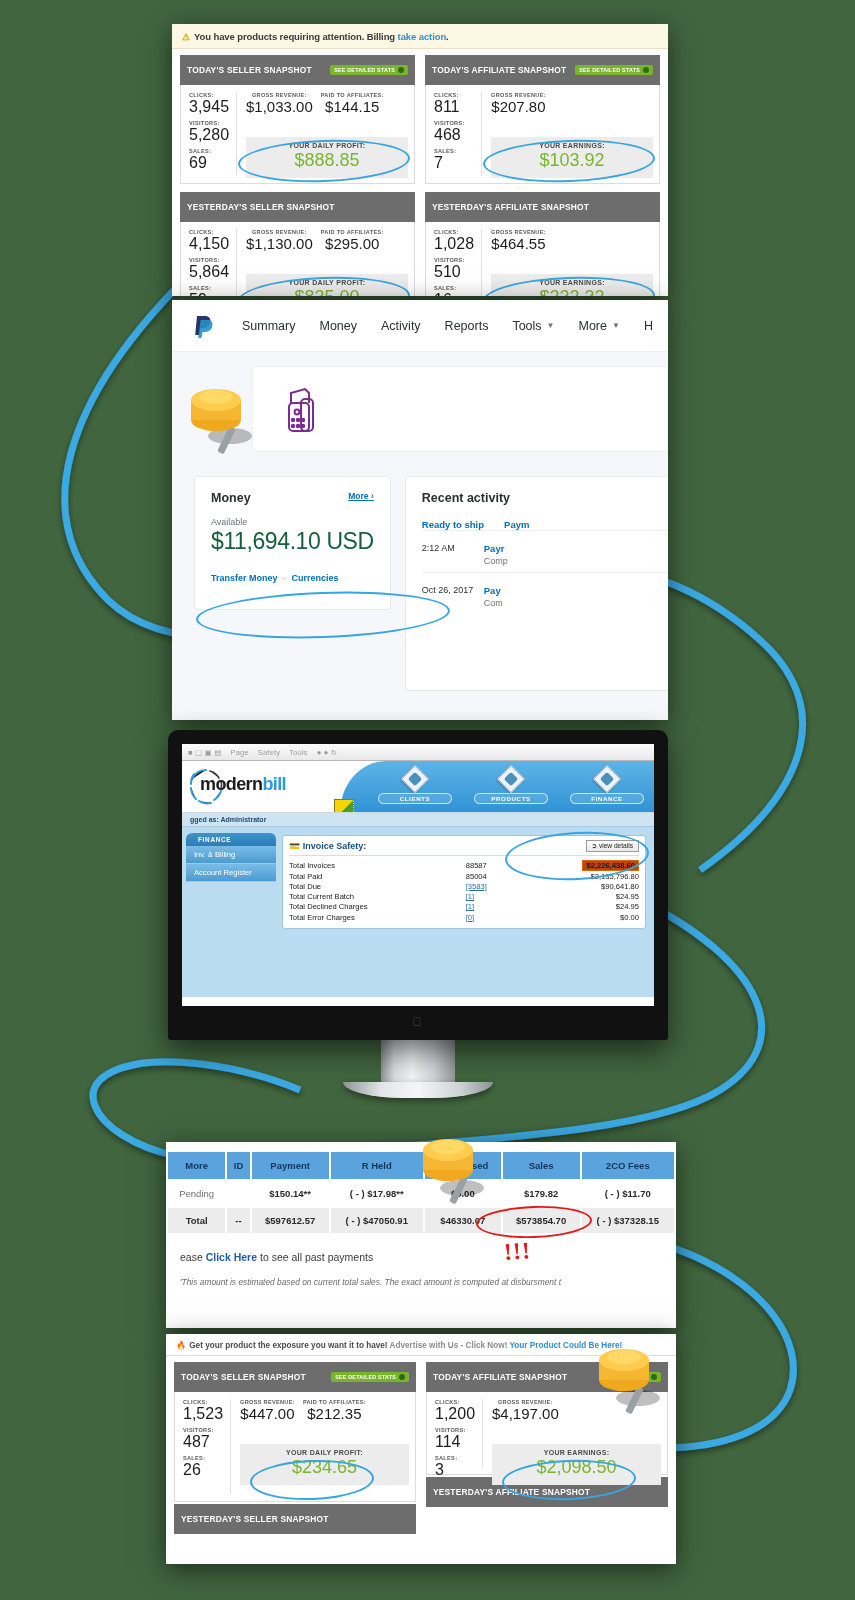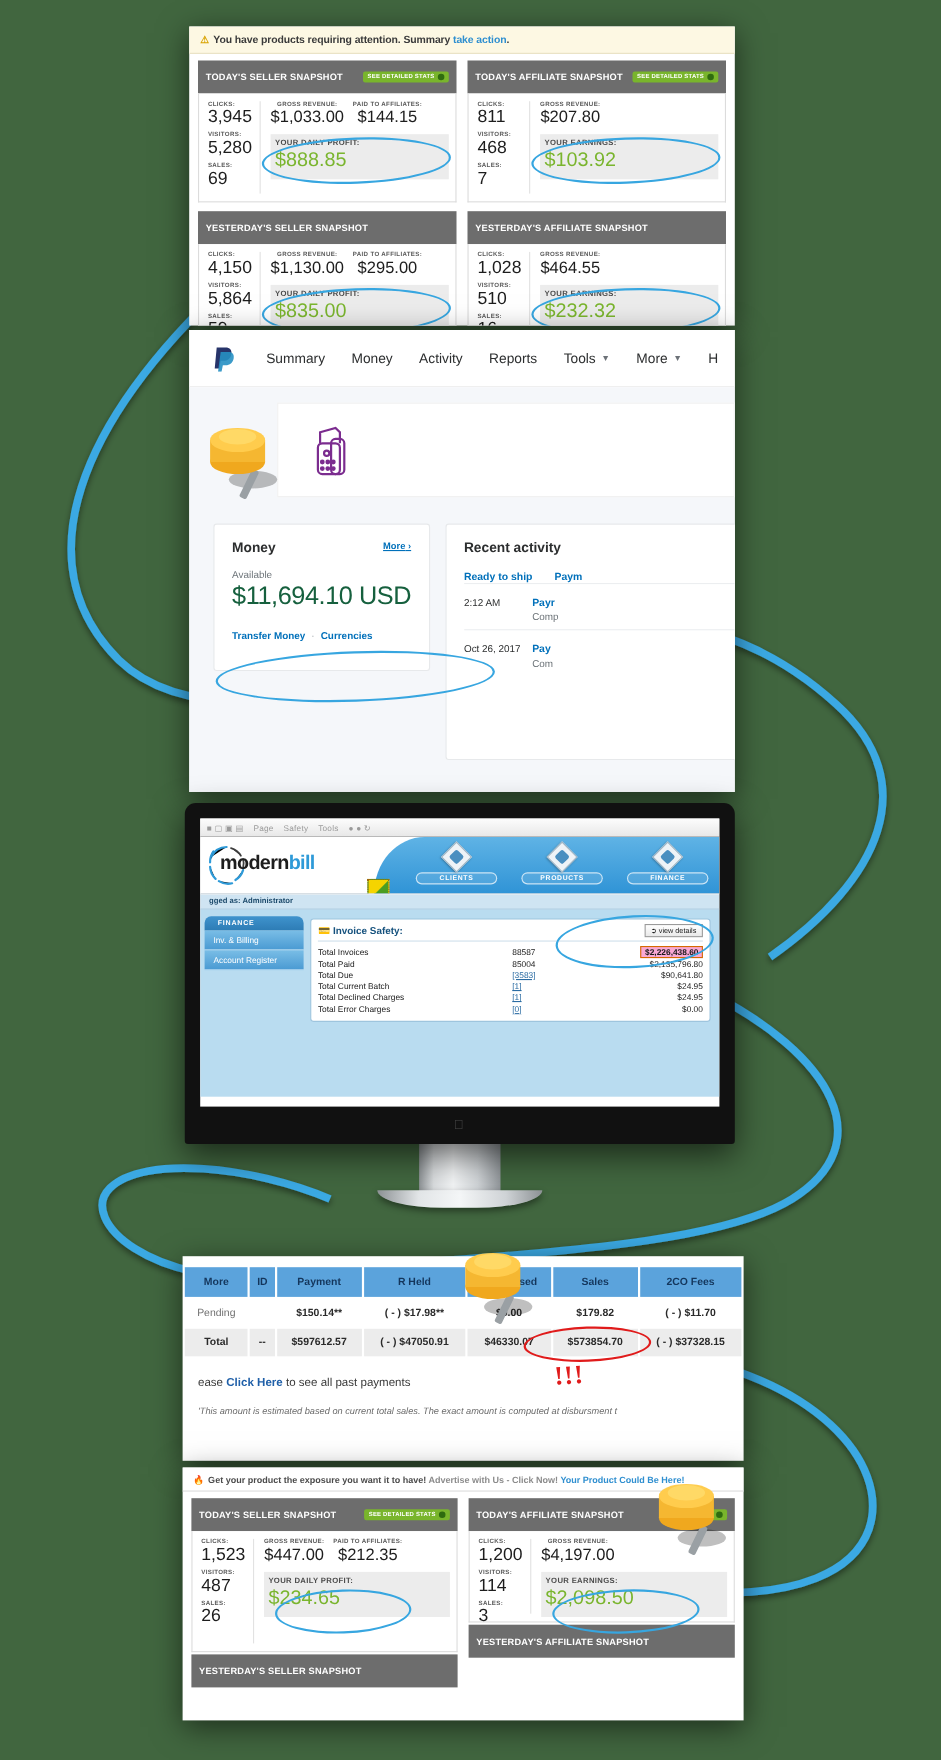--- a/index.html
+++ b/index.html
@@ -59,21 +59,21 @@
     width:56px; padding-left:8px; border-right:1px solid #e2e2e2;
     flex:0 0 auto;
   }
   .mlabel{ font-size:5.6px; font-weight:bold; color:#5a5a5a; letter-spacing:.3px; }
   .mval{ font-size:16px; color:#1d1d1d; line-height:1.12; margin-bottom:4px; font-weight:normal;}
   .revwrap{ flex:1; padding:0 6px 0 9px; min-width:0; }
   .revrow{ display:flex; gap:8px;text-align:center; }
   .revrow > div{ min-width:0; }
   .rval{ font-size:15px; color:#1d1d1d; line-height:1.15; white-space:nowrap;}
   .profitbox{
-    background:#ececec; margin-top:7px; padding:5px 4px 7px 4px; 
+    background:#ececec; margin-top:22px; padding:5px 4px 7px 4px; text-align:center;
     position:relative;
   }
   .ptitle{ font-size:7px; font-weight:bold; color:#4b4b4b; letter-spacing:.3px;}
   .pval{ font-size:18px; color:#7ab52e; margin-top:1px; white-space:nowrap;}
 
   
   .ellipse{
     position:absolute; border:2.5px solid #37a6e0; border-radius:50%;
     pointer-events:none;
   }
@@ -210,21 +210,21 @@
   .mb-viewbtn{
     font-size:6.6px; border:1px solid #9a9a9a; background:linear-gradient(#fff,#e9e9e9);
     padding:1px 5px; color:#222; white-space:nowrap;
   }
   .mb-tbl{ width:100%; border-collapse:collapse; font-size:7.6px; color:#1a1a1a;}
   .mb-tbl td{ padding:.6px 0; white-space:nowrap;}
   .mb-tbl td.n{ text-align:left; width:46px; color:#1a1a1a;}
   .mb-tbl td.a{ text-align:right; }
   .mb-tbl a{ color:#2b6ca3; }
   .hl-yellow{
-    background:#f9a8d4; border:1.4px solid #d46a00; padding:0 3px;
+    background:#c2410c; border:1.4px solid #d46a00; padding:0 3px;
     display:inline-block; font-weight:bold;
   }
 
   
   #panel-table{ left:166px; top:1142px; width:510px; height:186px; }
   .pt-wrap{ padding:8px 0 0 0; }
   .pt-tbl{ width:100%; border-collapse:separate; border-spacing:2px; }
   .pt-tbl th{
     background:#5ba3dc; color:#14365c; font-size:9.5px; font-weight:bold;
     padding:8px 4px; text-align:center; white-space:nowrap;
@@ -275,21 +275,21 @@
     </defs>
     <path d="M196,268 C60,400 28,520 108,600 C170,660 300,640 400,600 C520,552 650,540 760,640 C840,712 800,800 700,870" fill="none" stroke="#3aa9e3" stroke-width="7" filter="url(#sh)"></path>
     <path d="M640,900 C760,960 800,1040 720,1090 C640,1140 420,1140 250,1160" fill="none" stroke="#3aa9e3" stroke-width="7" filter="url(#sh)"></path>
     <path d="M250,1160 C140,1170 70,1110 100,1080 C130,1050 230,1060 300,1090" fill="none" stroke="#3aa9e3" stroke-width="7" filter="url(#sh)"></path>
     <path d="M600,1230 C740,1250 810,1330 790,1390 C775,1432 720,1448 660,1448" fill="none" stroke="#3aa9e3" stroke-width="7" filter="url(#sh)"></path>
   </svg>
 
   <div class="shot" id="panel-top">
 
     <div class="alertbar">
-      <span class="warn">⚠</span><span>You have products requiring attention. Summary </span><a href="#">take action</a><span>.</span>
+      <span class="warn">⚠</span><span>You have products requiring attention. Billing </span><a href="#">take action</a><span>.</span>
     </div>
 
     <div class="snapgrid">
 
       <div class="snapcol">
         <div class="snaphead">
           <span>TODAY'S SELLER SNAPSHOT</span>
           <span class="btn-stats">
             <span>SEE DETAILED STATS</span>
             <i class="dot"></i>

